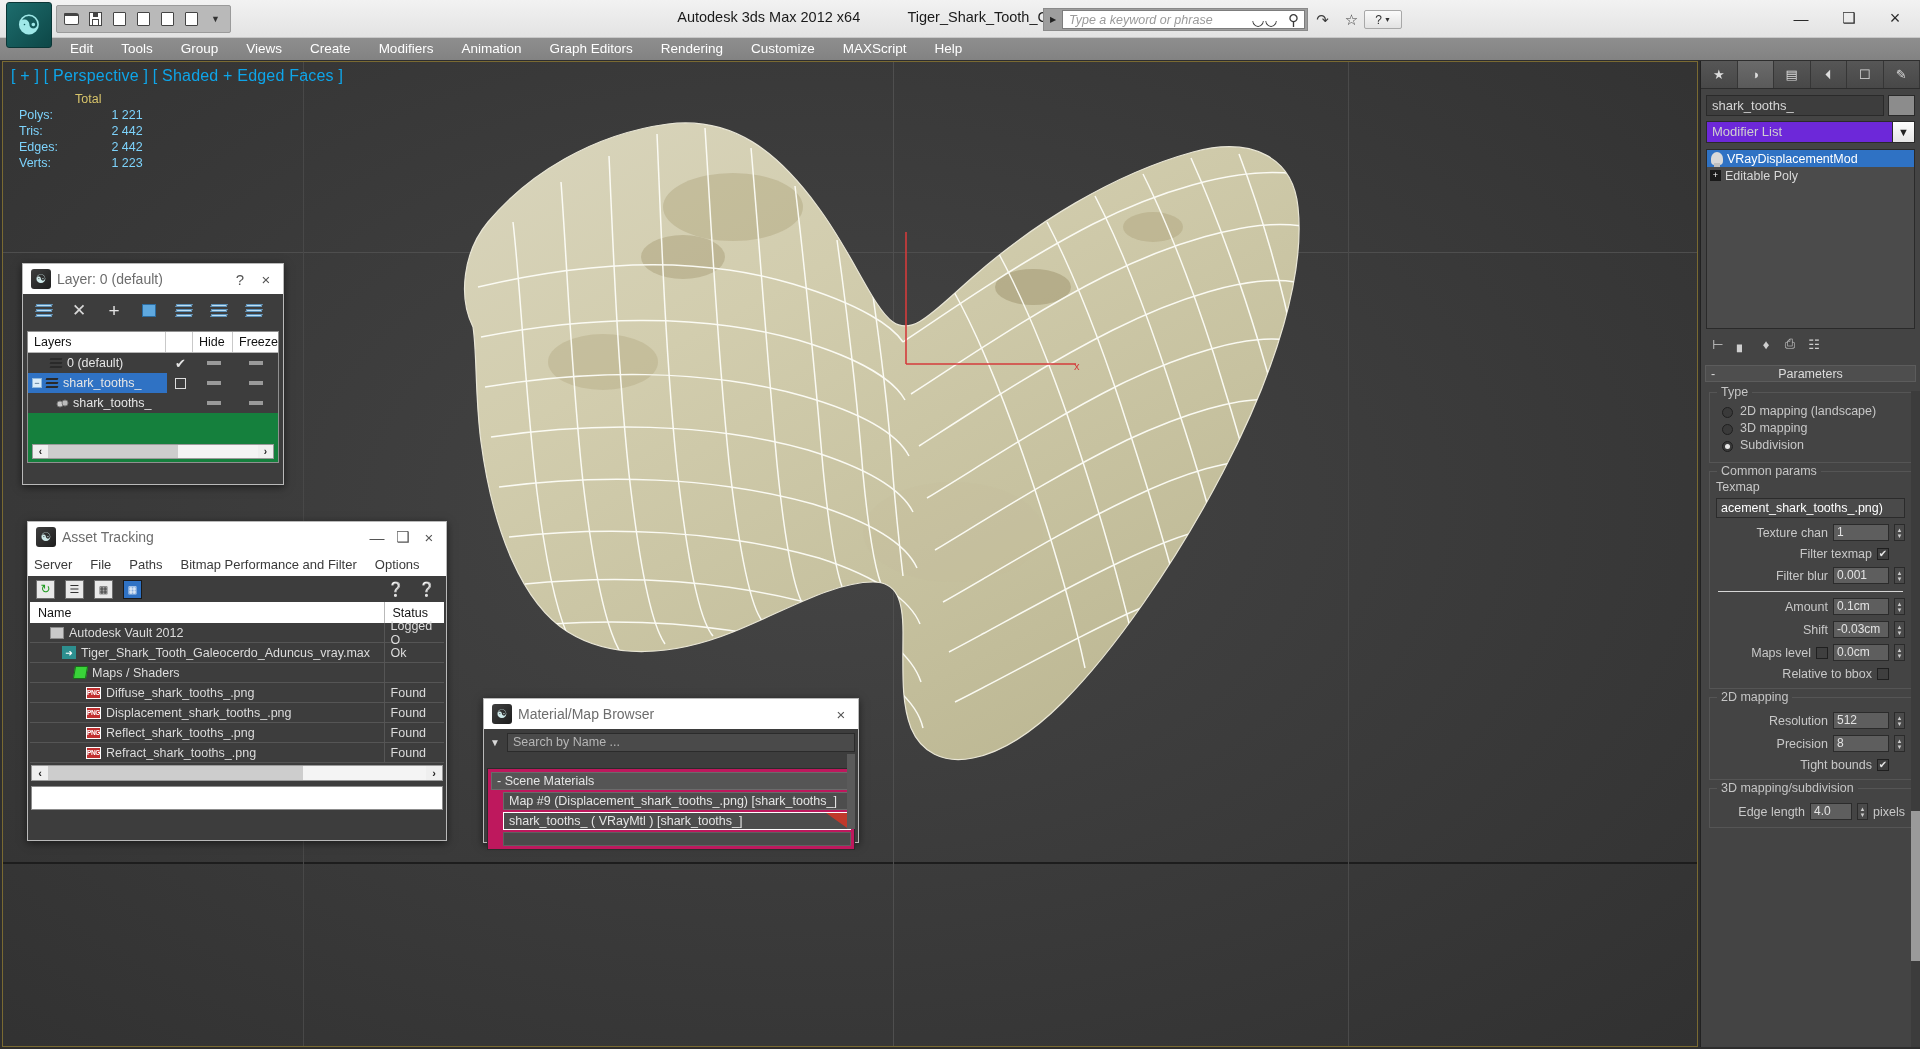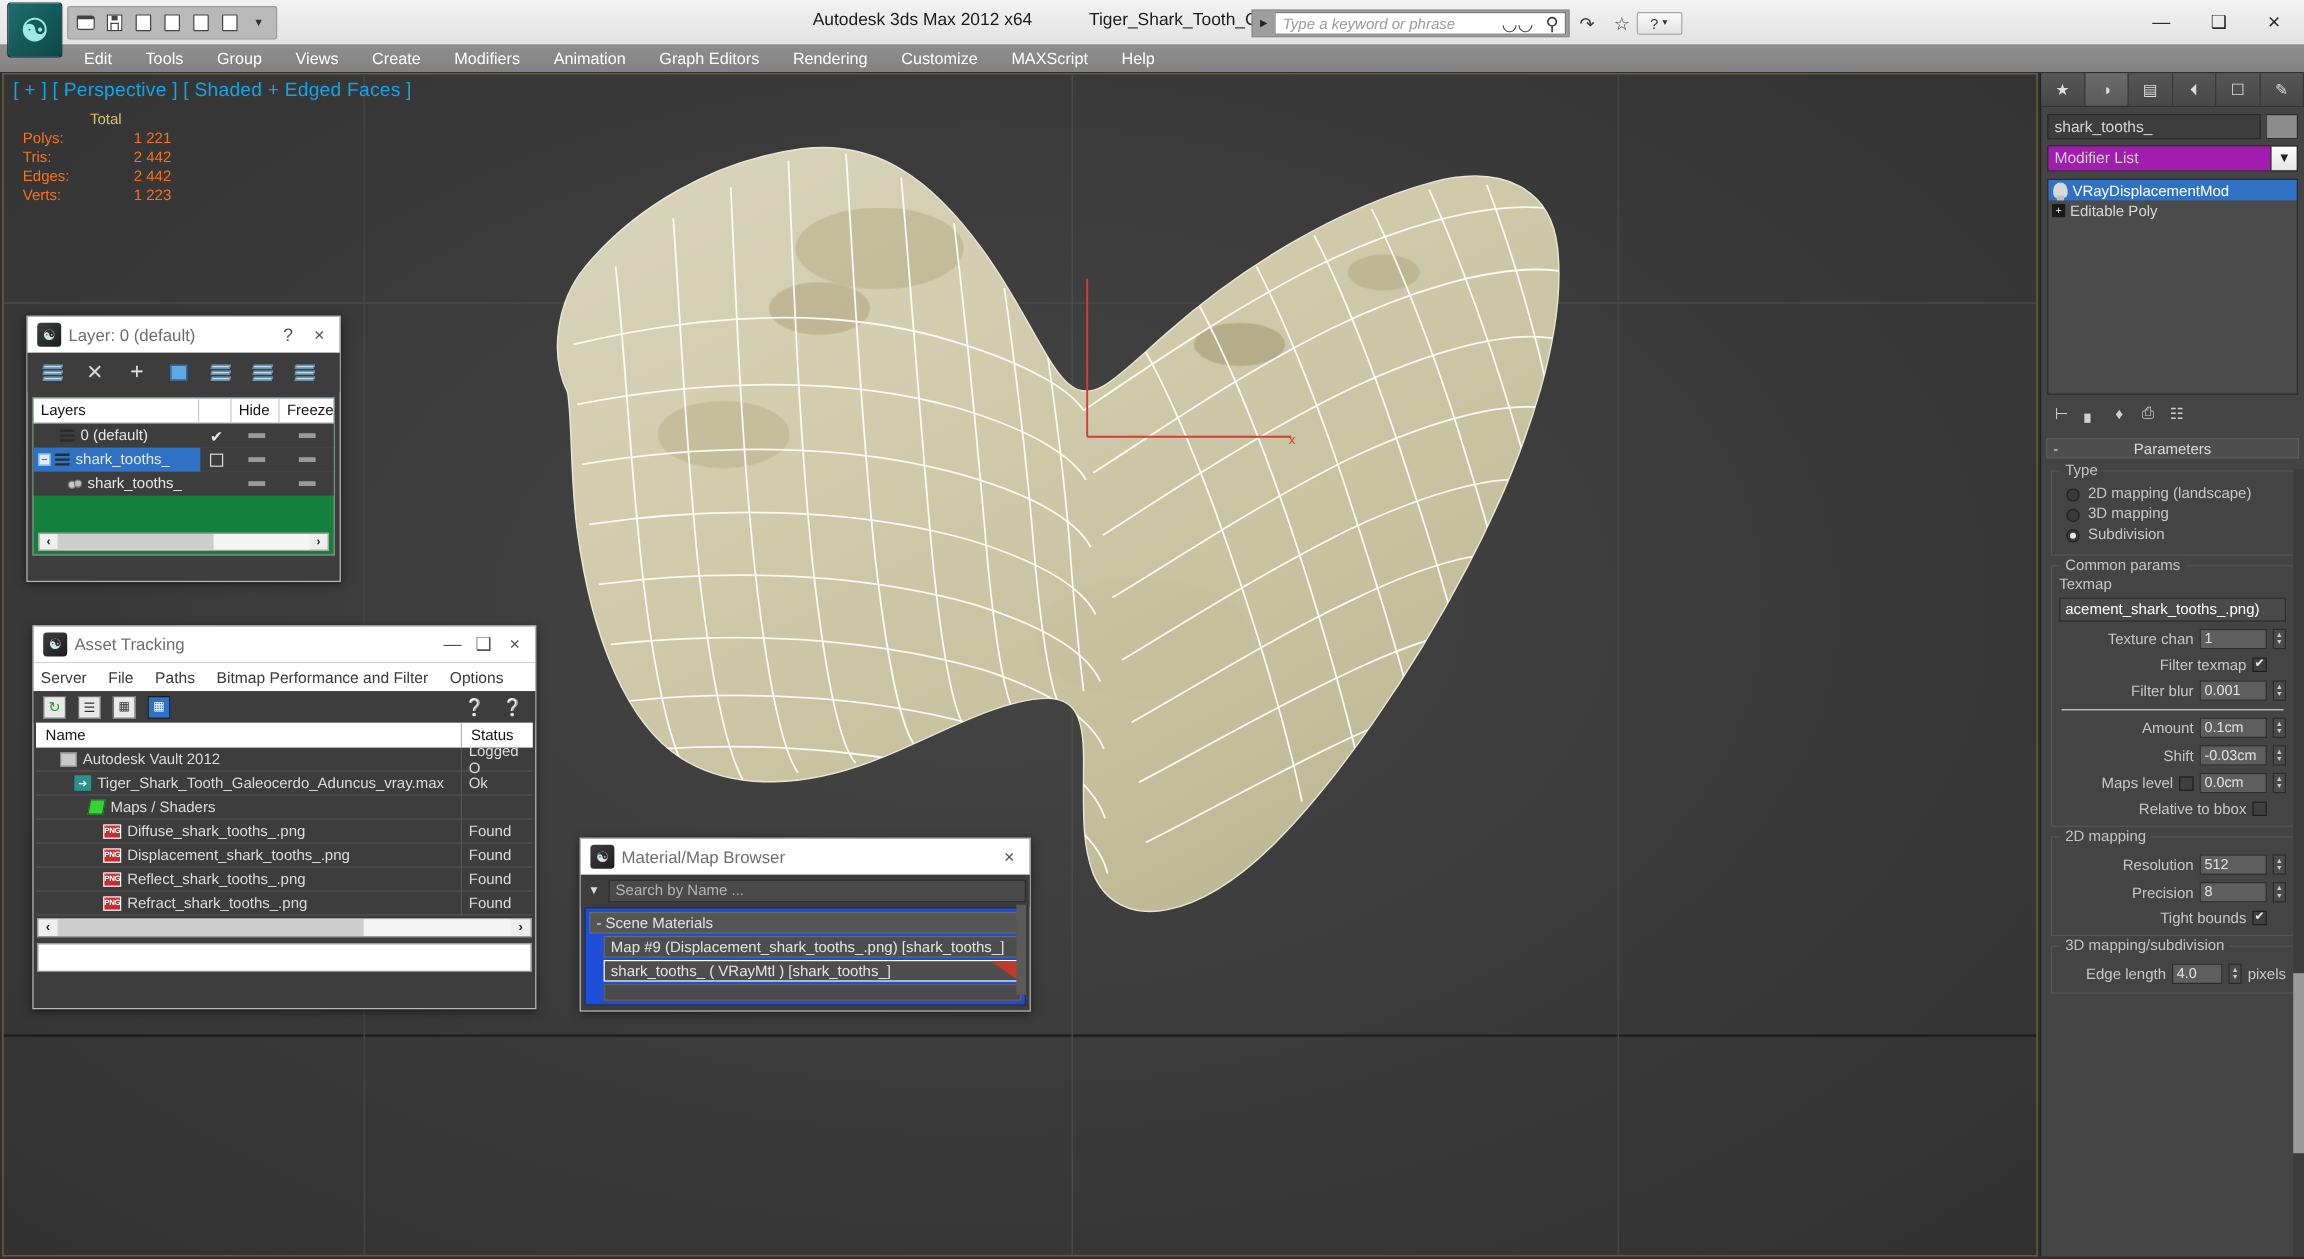--- a/index.html
+++ b/index.html
@@ -78,21 +78,21 @@
   
   .viewport {
     position:absolute; left:2px; top:61px; width:1696px; height:986px;
     background:#3b3b3b; border:1px solid #7a6a32; overflow:hidden;
   }
   .vp-grad { position:absolute; inset:0;
     background:radial-gradient(ellipse at 48% 45%, #454545 0%, #3a3a3a 55%, #313131 100%); }
   .vp-label { position:absolute; left:8px; top:5px; color:#0ea5e9; font-size:16px; letter-spacing:.2px; z-index:4;}
   .stats { position:absolute; left:16px; top:30px; z-index:4; color:#d8c46a; font-size:12.5px; }
   .stats table { border-collapse:collapse; }
-  .stats td { padding:1px 0; color:#f97316; }
+  .stats td { padding:1px 0; color:#7dd3fc; }
   .stats td.lab { width:46px; text-align:left; }
   .stats td.val { padding-left:10px; }
   .stats th { color:#d8c46a; font-weight:normal; text-align:left; padding-left:56px; padding-bottom:1px;}
 
   
   .gl { position:absolute; background:#555; }
   .gl.h { height:1px; left:0; right:0; }
   .gl.v { width:1px; top:0; bottom:0; }
 
   
@@ -110,21 +110,21 @@
     border-right:1px solid #363636; background:linear-gradient(#565656,#484848); color:#ddd; font-size:13px; }
   .cp-tab.active { background:linear-gradient(#6b6b6b,#5a5a5a); }
   .namerow { display:flex; gap:4px; padding:6px 5px 3px 5px; }
   .nameinput {
     flex:1; height:21px; background:#3d3d3d; border:1px solid #2a2a2a; color:#d6d6d6;
     font-size:13px; padding-left:5px; line-height:19px;
   }
   .colorswatch { width:27px; height:21px; background:#8c8c8c; border:1px solid #2a2a2a; }
   .modlistrow { padding:2px 5px 4px 5px; display:flex; }
   .modlist {
-    flex:1; height:22px; background:#a21caf; border:1px solid #2a2a2a; color:#cfcfcf;
+    flex:1; height:22px; background:#6d28d9; border:1px solid #2a2a2a; color:#cfcfcf;
     font-size:13px; padding-left:5px; line-height:20px; display:flex; align-items:center;
   }
   .modlist-arrow {
     width:22px; height:22px; background:linear-gradient(#fdfdfd,#e6e6e6); border:1px solid #2a2a2a; border-left:none;
     display:flex; align-items:center; justify-content:center; font-size:11px; color:#222;
   }
   .stack {
     margin:2px 5px 0 5px; height:180px; background:#4b4b4b; border:1px solid #2a2a2a; overflow:hidden;
   }
   .stackrow { height:17px; display:flex; align-items:center; padding-left:3px; color:#d8d8d8; font-size:12.5px; gap:4px;}
@@ -237,21 +237,21 @@
   .at-hscroll { margin:2px 3px 0 3px; height:16px; background:#efefef; border:1px solid #9a9a9a;
      display:flex; align-items:center; }
   .at-bottom { margin:5px 3px 4px 3px; height:24px; background:#fff; border:1px solid #8c8c8c; }
 
   
   #mmbwin { left:483px; top:698px; width:376px; height:145px; }
   .mmb-search { height:27px; background:#3d3d3d; display:flex; align-items:center; padding:0 3px; gap:4px;}
   .mmb-tri { width:16px; text-align:center; color:#d8d8d8; font-size:10px; }
   .mmb-inp { flex:1; height:19px; background:#4a4a4a; border:1px solid #2b2b2b; color:#b6b6b6;
      font-size:12.5px; padding-left:5px; line-height:17px;}
-  .mmb-body { margin:0 3px 3px 3px; background:#1d4ed8; border:1px solid #2b2b2b; padding:3px;}
+  .mmb-body { margin:12px 3px 3px 3px; background:#be185d; border:1px solid #2b2b2b; padding:3px;}
   .mmb-grp { height:18px; background:#555; border:1px solid #6b6b6b; color:#e4e4e4; font-size:12.5px;
      display:flex;align-items:center; padding-left:5px; }
   .mmb-item { margin-left:12px; height:18px; background:#4d4d4d; border:1px solid #6a6a6a; color:#e4e4e4;
      font-size:12.5px; display:flex;align-items:center; padding-left:5px; margin-top:2px; position:relative; overflow:hidden;}
   .mmb-item.sel { border:1px solid #fff; background:#4d4d4d; }
   .mmb-item .corner { position:absolute; right:0; top:0; width:0;height:0;
      border-top:17px solid #c0392b; border-left:24px solid transparent; }
   .mmb-blank { margin-left:12px; height:14px; background:#4a4a4a; border:1px solid #5f5f5f; margin-top:2px;}
   .mmb-vscroll { position:absolute; right:3px; top:55px; width:8px; height:75px; background:#5a5a5a; }
 </style>

